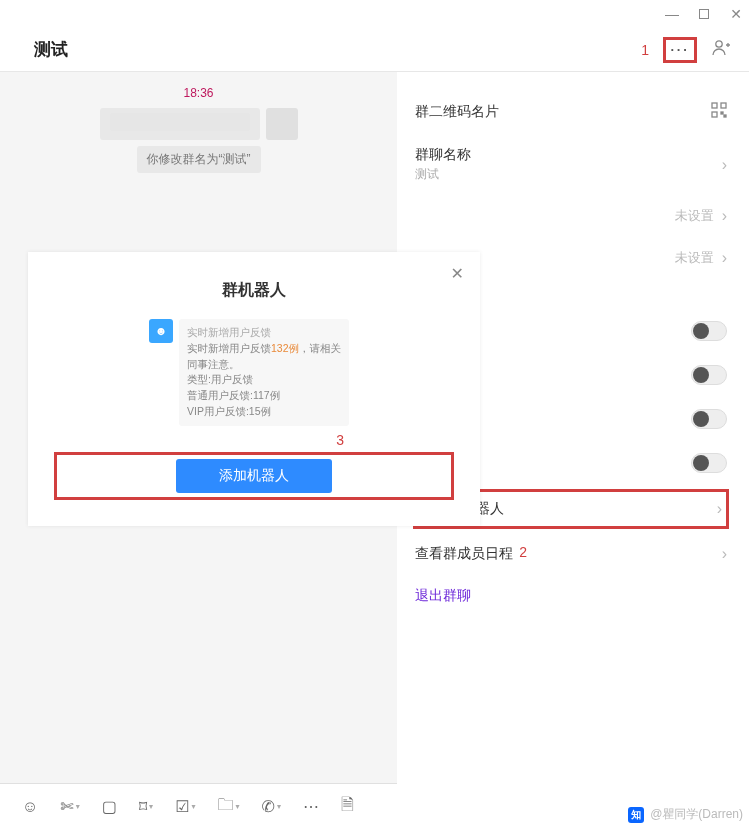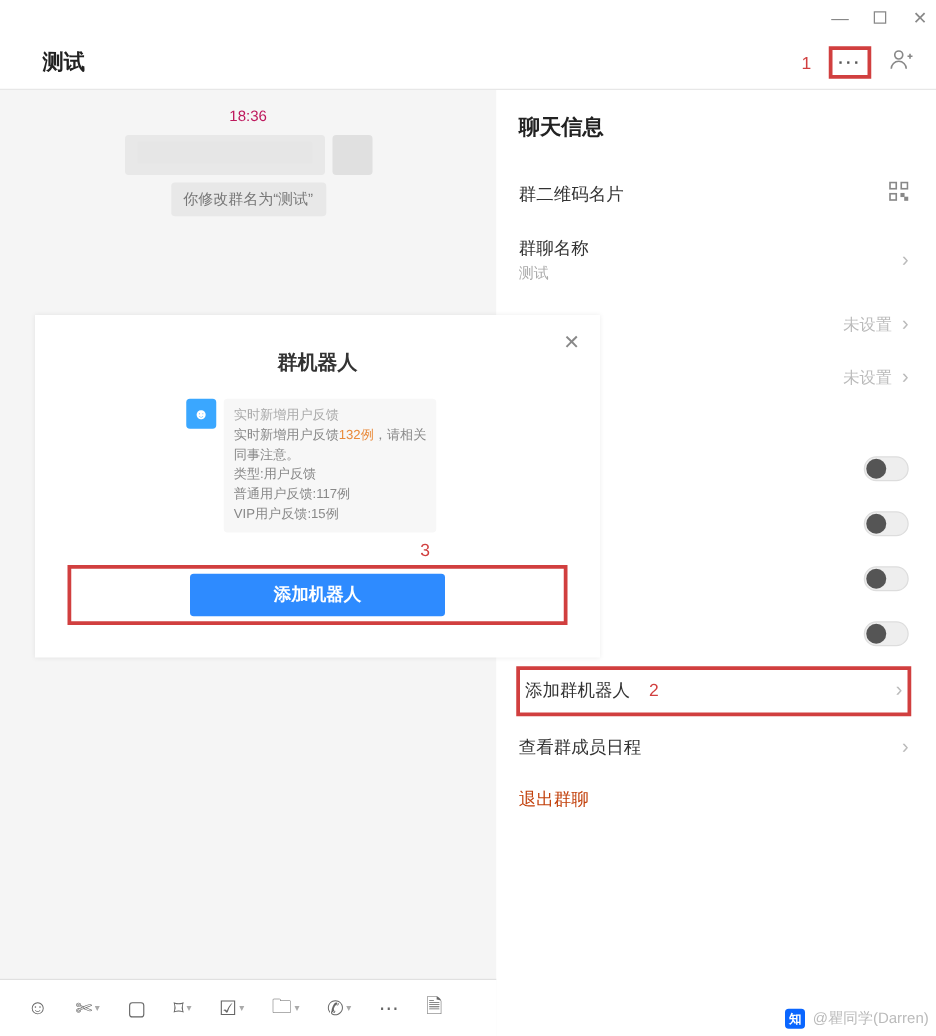--- a/index.html
+++ b/index.html
@@ -108,21 +108,21 @@
     width: 36px; height: 20px; background: #eee; border-radius: 10px;
     position: relative; border:1px solid #ddd;
   }
   .toggle::after {
     content:""; position:absolute; width:16px; height:16px;
     background:#555; border-radius:50%; top:1px; left:1px;
   }
   .ann2 { position:absolute; color:#d13f3f; font-size:14px; top:544px; right:222px; }
   .robot-row-box { border:3px solid #d13f3f; margin:4px -2px; }
   .robot-row-box .row{ padding:8px 4px; }
-  .danger { color:#c2410c; }
+  .danger { color:#6d28d9; }
   
   .modal {
     position: absolute;
     left: 28px; top: 252px;
     width: 452px;
     background: #fff;
     padding: 20px 26px 26px;
     box-shadow: 0 0 4px rgba(0,0,0,.08);
   }
   .modal .close { position:absolute; right:16px; top:12px; color:#888; font-size:16px;}
@@ -137,24 +137,23 @@
   .ex-avatar { width:24px; height:24px; border-radius:3px; background:#3aa7ff; flex:none;
     display:flex; align-items:center; justify-content:center; color:#fff; font-size:12px;}
   .ex-body {
     background:#f7f7f7; border-radius:3px; padding:6px 8px;
     font-size:10.5px; color:#888; line-height:1.5;
   }
   .ex-body .hi { color:#e98a3a;}
   .ann3 { text-align:right; color:#d13f3f; font-size:14px; padding-right:110px; margin-top:6px;}
   .add-btn-wrap { border:3px solid #d13f3f; padding:4px; margin-top:4px;}
   .add-btn {
-    width:204px; height:34px; margin:0 auto; background:#2e8bff; color:#fff;
+    width:156px; height:34px; margin:0 auto; background:#2e8bff; color:#fff;
     display:flex; align-items:center; justify-content:center; border-radius:3px;
     font-size:14px;
-    font-weight:bold;
   }
   
   .wm { position:absolute; right:6px; bottom:6px; color:#bbb; font-size:12px;
     display:flex; align-items:center; gap:6px;}
   .wm-logo { width:16px; height:16px; background:#0a66ff; color:#fff; border-radius:3px;
     display:flex;align-items:center;justify-content:center;font-size:10px;font-weight:bold;}
 </style>
 </head>
 <body>
 
@@ -214,21 +213,20 @@
         <span class="ib-icon">
             <span>✆</span>
             <span class="chev">▾</span>
           </span>
         <span class="ib-icon">⋯</span>
         <span class="ib-icon">🗎</span>
       </div>
     </div>
 
     <div class="info-col">
-      <div class="panel-title">聊天信息</div>
 
       <div class="row">
         <span>群二维码名片</span>
         <span class="rt">
           <svg width="16" height="16" viewBox="0 0 16 16" stroke="#888" fill="none" stroke-width="1.3">
             <rect x="1" y="1" width="5" height="5"></rect>
               <rect x="10" y="1" width="5" height="5"></rect>
             <rect x="1" y="10" width="5" height="5"></rect>
               <rect x="10" y="10" width="2" height="2" fill="#888"></rect>
             <rect x="13" y="13" width="2" height="2" fill="#888"></rect>

